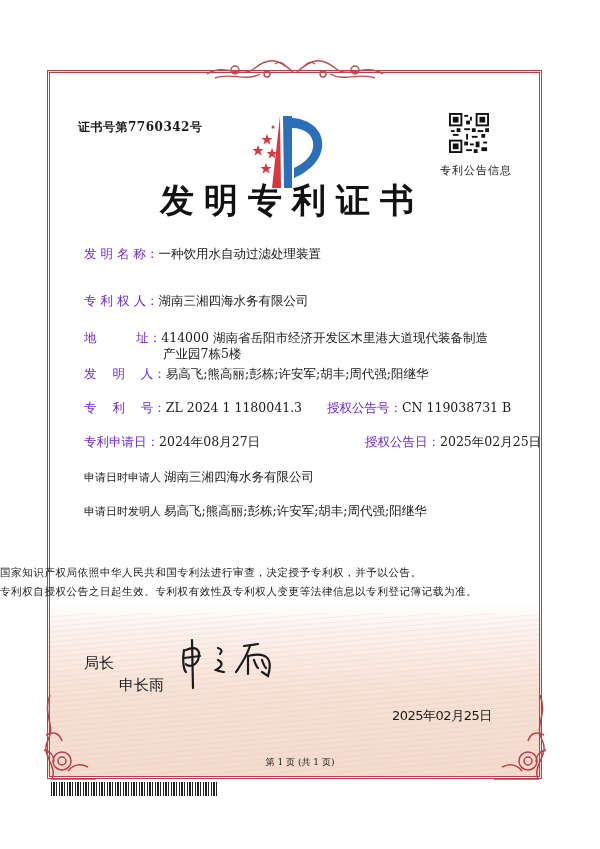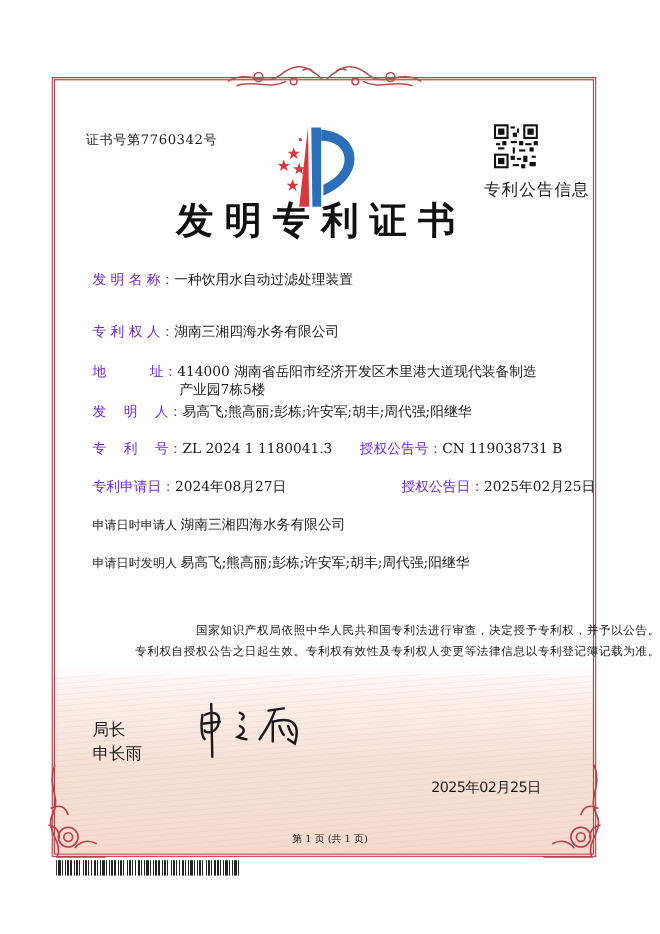--- a/index.html
+++ b/index.html
@@ -22,40 +22,40 @@
     pointer-events:none;
   }
   .ornament-top {
     position:absolute; left:205px; top:58px; width:180px; height:26px;
   }
   .corner { position:absolute; width:60px; height:90px; }
   .corner.bl { left:38px; top:695px; }
   .corner.br { left:492px; top:695px; transform:scaleX(-1); }
 
   .cert-no {
-    position:absolute; left:78px; top:119px; font-size:12px; letter-spacing:0.5px;
+    position:absolute; left:78px; top:119px; font-size:12px; letter-spacing:0.5px;font-weight:bold;
   }
   .logo { position:absolute; left:248px; top:108px; width:95px; height:88px; }
   .qr { position:absolute; left:449px; top:112px; width:40px; height:42px; }
   .qr-label {
-    position:absolute; left:440px; top:163px; font-size:15px; letter-spacing:1px;
+    position:absolute; left:440px; top:163px; font-size:11px; letter-spacing:1px;
     font-family:"DejaVu Sans", sans-serif;
   }
   .title {
     position:absolute; left:0; width:584px; top:178px; text-align:center;
     font-size:34px; letter-spacing:10px; font-family:"DejaVu Sans", sans-serif;
     font-weight:bold; color:#111;
   }
   .field { position:absolute; font-size:12.5px; white-space:nowrap; }
   .lbl { display:inline-block; color:#6d28d9; }
   .val { display:inline-block; }
   .lbl-small { font-size:11px; font-family:"DejaVu Sans", sans-serif; display:inline-block; width:80px; }
 
   .notice {
-    position:absolute; left:0; width:600px; text-align:right;
+    position:absolute; left:0; width:600px; text-align:left;
     font-size:10.5px; letter-spacing:0.6px;
   }
   .director {
     position:absolute; left:84px; font-size:15px;
     font-family:"DejaVu Sans", sans-serif;
   }
   .signature { position:absolute; left:178px; top:636px; width:120px; height:60px; }
   .issue-date {
     position:absolute; left:392px; top:707px; font-size:13px;
     font-family:"DejaVu Sans", sans-serif; letter-spacing:-0.5px;
@@ -198,21 +198,21 @@
 </div>
 
 <div class="field" style="left:84px; top:503px;">
   <span class="lbl-small">申请日时发明人：</span><span class="val">易高飞;熊高丽;彭栋;许安军;胡丰;周代强;阳继华</span>
 </div>
 
 <div class="notice" style="top:566px;">国家知识产权局依照中华人民共和国专利法进行审查，决定授予专利权，并予以公告。</div>
 <div class="notice" style="top:585px;">专利权自授权公告之日起生效。专利权有效性及专利权人变更等法律信息以专利登记簿记载为准。</div>
 
 <div class="director" style="top:654px;">局长</div>
-<div class="director" style="top:676px;">申长雨</div>
+<div class="director" style="top:676px;margin-left:35px;">申长雨</div>
 
 <svg class="signature" viewBox="0 0 120 60">
   <g fill="none" stroke="#1a1a1a" stroke-width="2.2" stroke-linecap="round">
     <path d="M6 14 C4 26, 6 34, 8 36"></path>
     <path d="M8 14 C16 10, 24 12, 20 24 C16 32, 8 30, 8 28"></path>
     <path d="M6 22 L22 20"></path>
     <path d="M14 4 L15 52"></path>
     <path d="M40 12 q6 2 2 6"></path>
     <path d="M40 24 q8 4 -2 10 q6 2 8 2"></path>
     <path d="M66 10 L80 8"></path>

